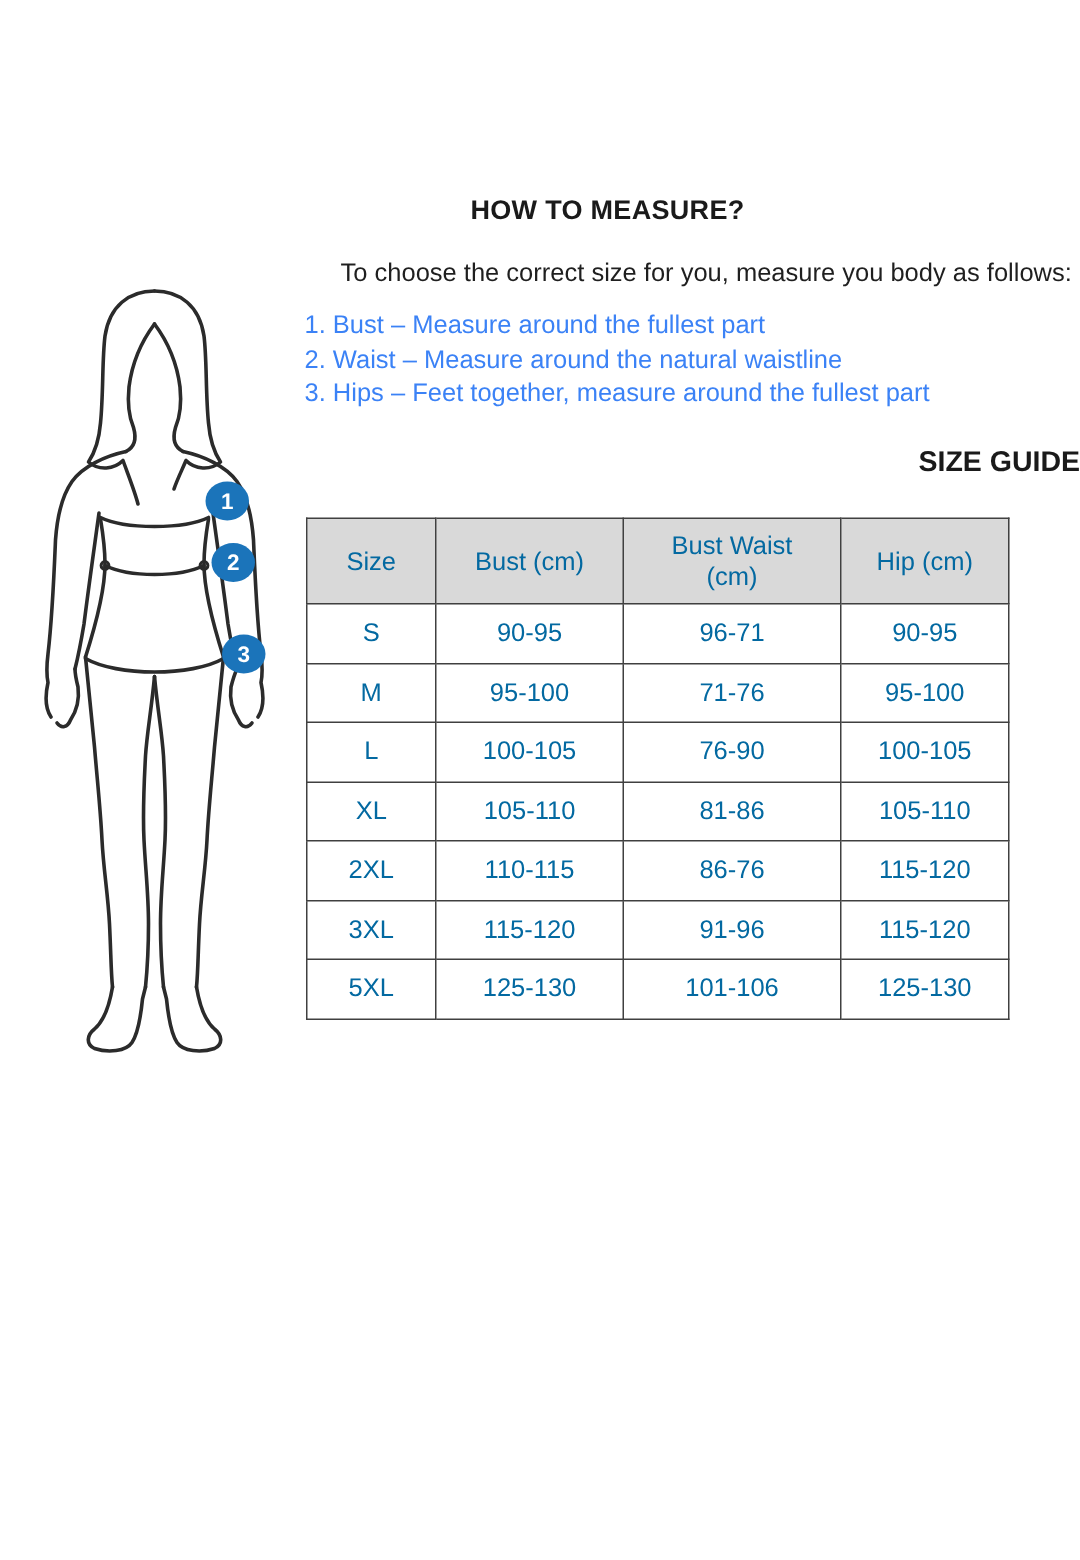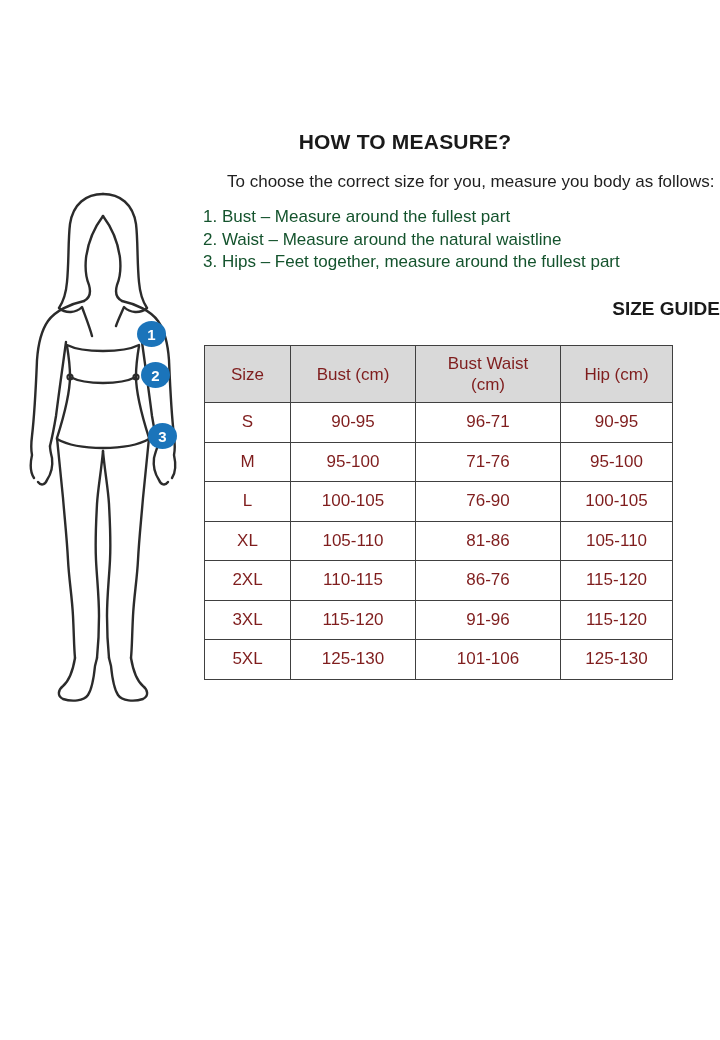--- a/index.html
+++ b/index.html
@@ -10,56 +10,56 @@
     width: 720px;
     height: 1040px;
     background: #ffffff;
     overflow: hidden;
   }
 
   .page-title {
     position: absolute;
     left: 90px; top: 130px; width: 630px;
     text-align: center;
-    font-size: 21px; font-weight: bold;
+    font-size: 18px; font-weight: bold;
     letter-spacing: 0.2px;
     color: #1a1a1a;
   }
 
   .intro-text {
     position: absolute;
     left: 194px; top: 172px; width: 510px;
     font-size: 17px;
     color: #1f1f1f;
     margin-left: 33px;
   }
 
   .steps-list {
     position: absolute;
     left: 203px; top: 206px; width: 500px;
     font-size: 17px;
     line-height: 22.5px;
-    color: #14532d;
+    color: #3b82f6;
   }
 
   .section-heading {
     position: absolute;
     left: 90px; top: 298px; width: 630px;
     text-align: right;
     font-size: 19px; font-weight: bold;
     color: #1a1a1a;
   }
 
   table.size-table {
     position: absolute;
     left: 204px; top: 345px;
     border-collapse: collapse;
     table-layout: fixed;
     font-size: 17px;
-    color: #7f1d1d;
+    color: #0369a1;
   }
   table.size-table td, table.size-table th {
     border: 1.5px solid #404040;
     text-align: center;
     vertical-align: middle;
     font-weight: normal;
     padding: 0;
   }
   table.size-table th { background: #d9d9d9; height: 57px; }
   table.size-table td { height: 39.5px; background: #ffffff; }

